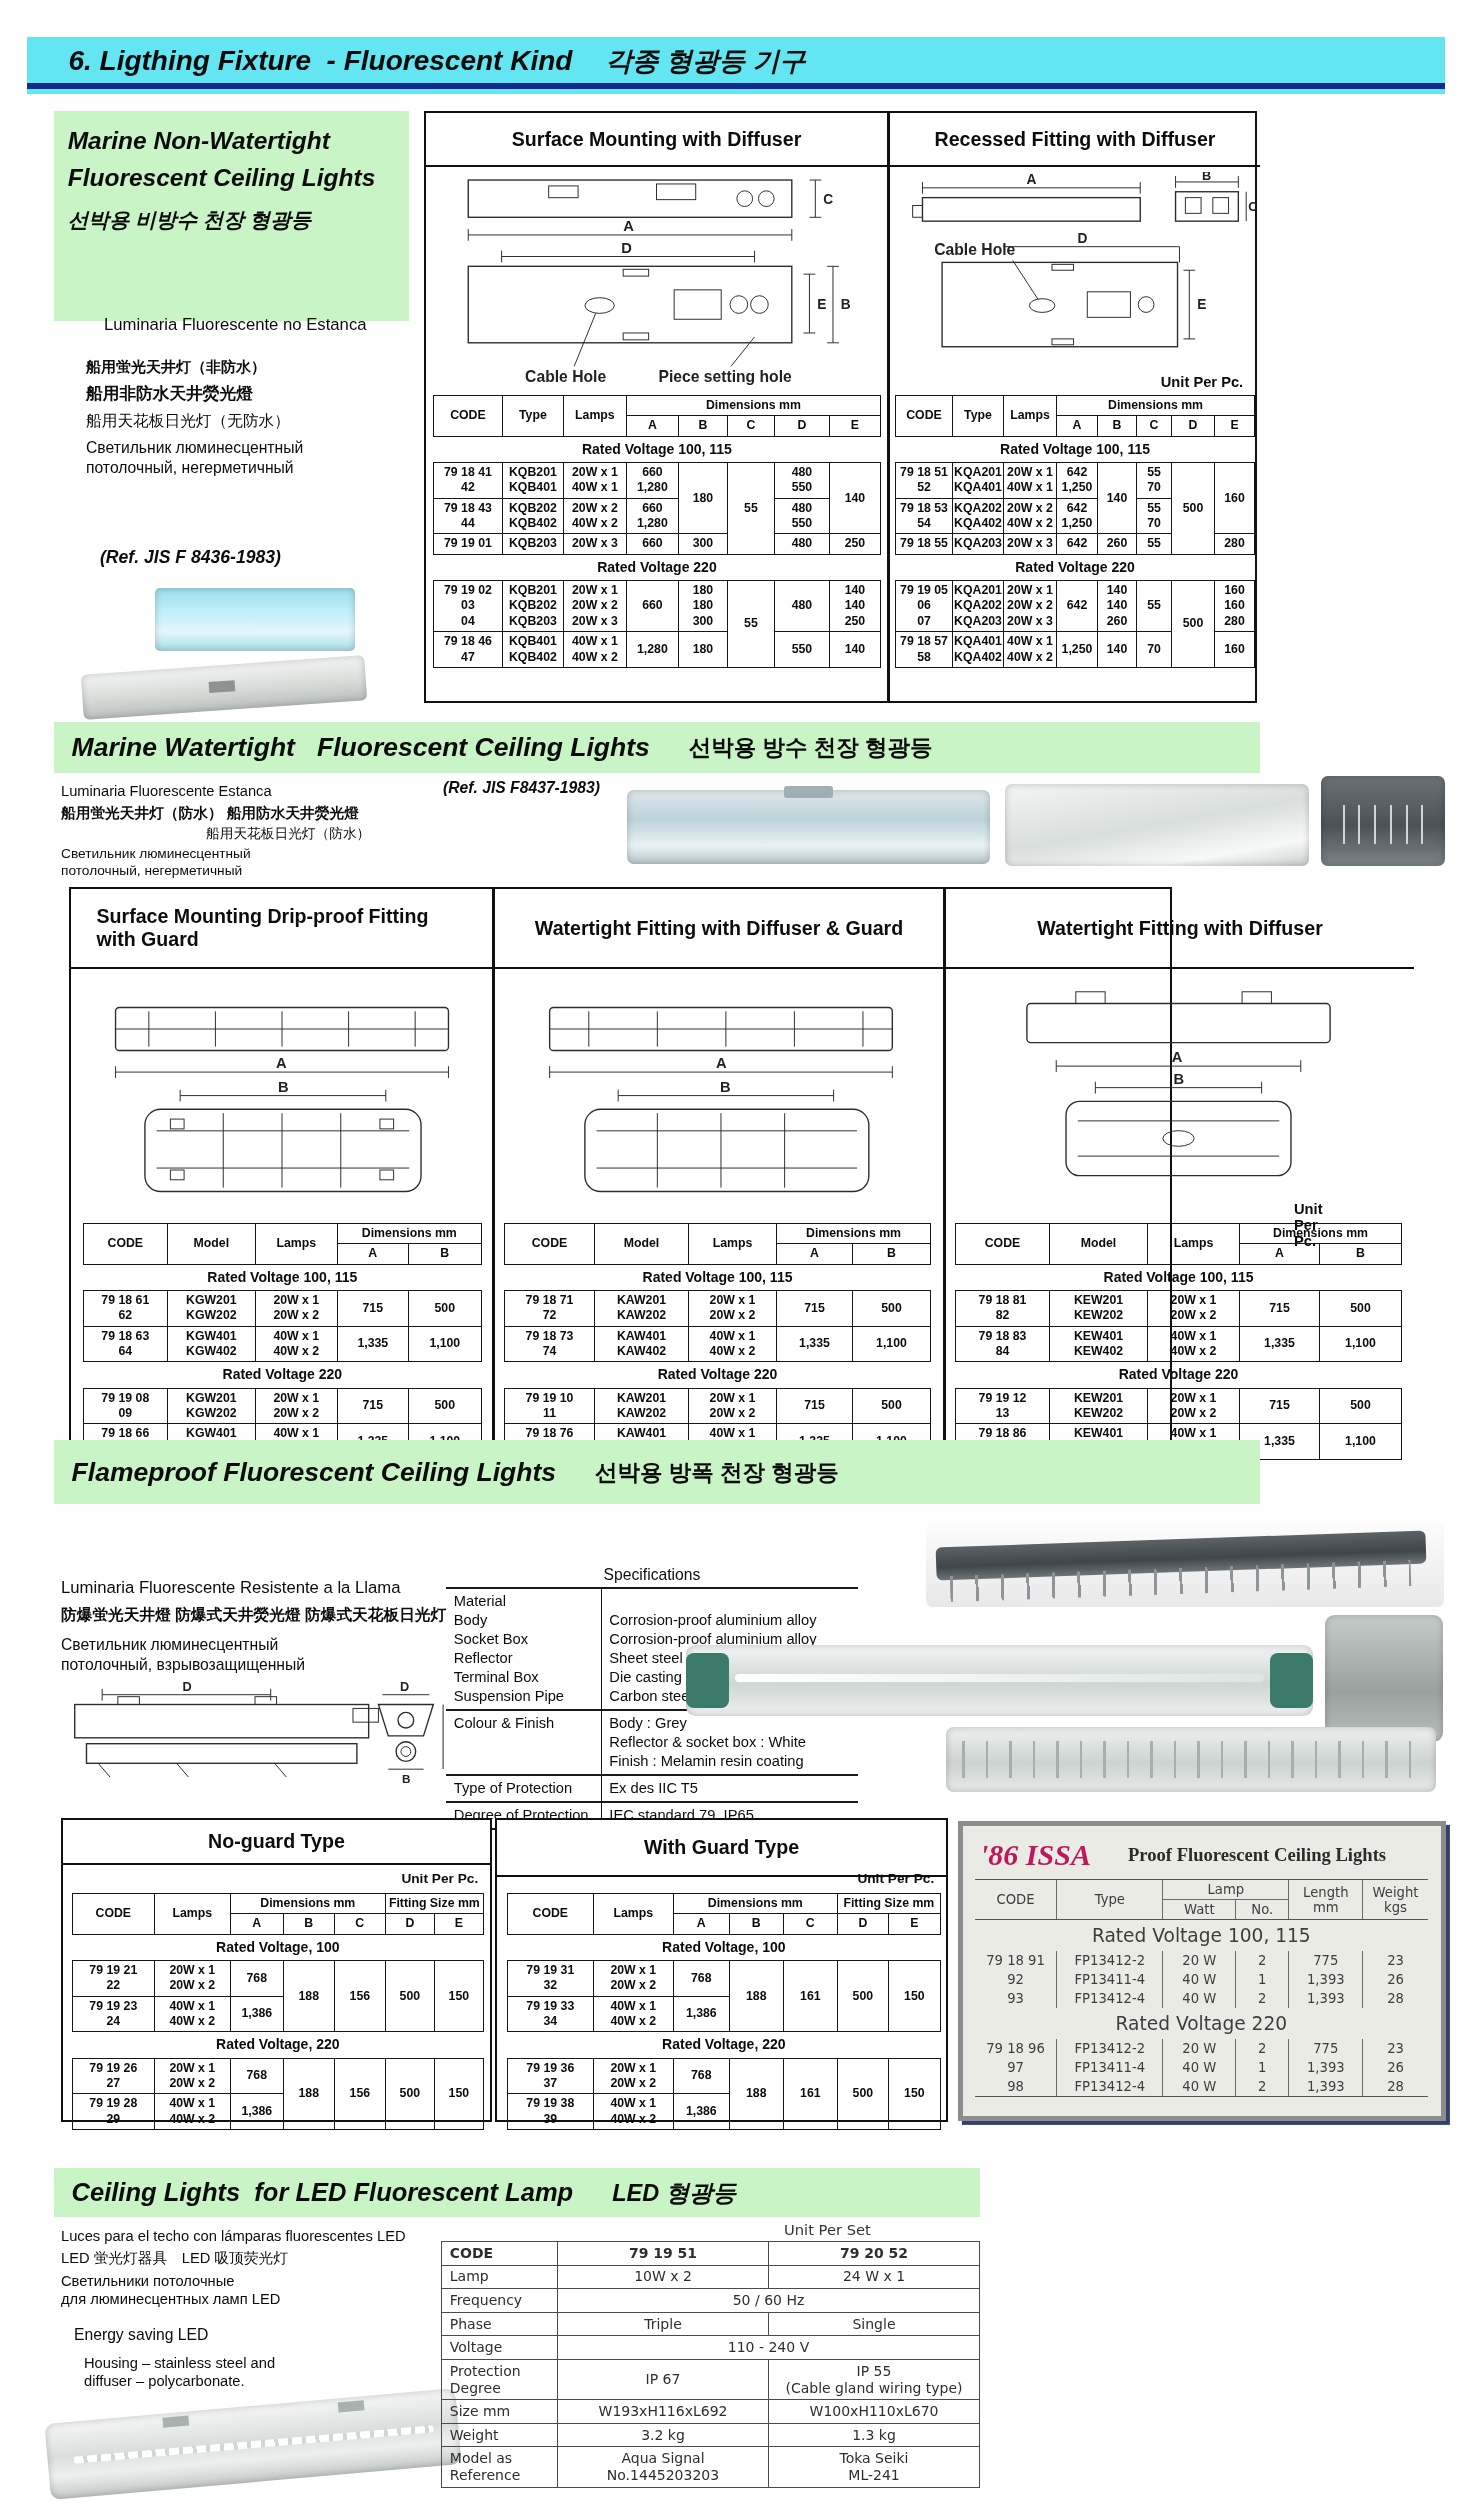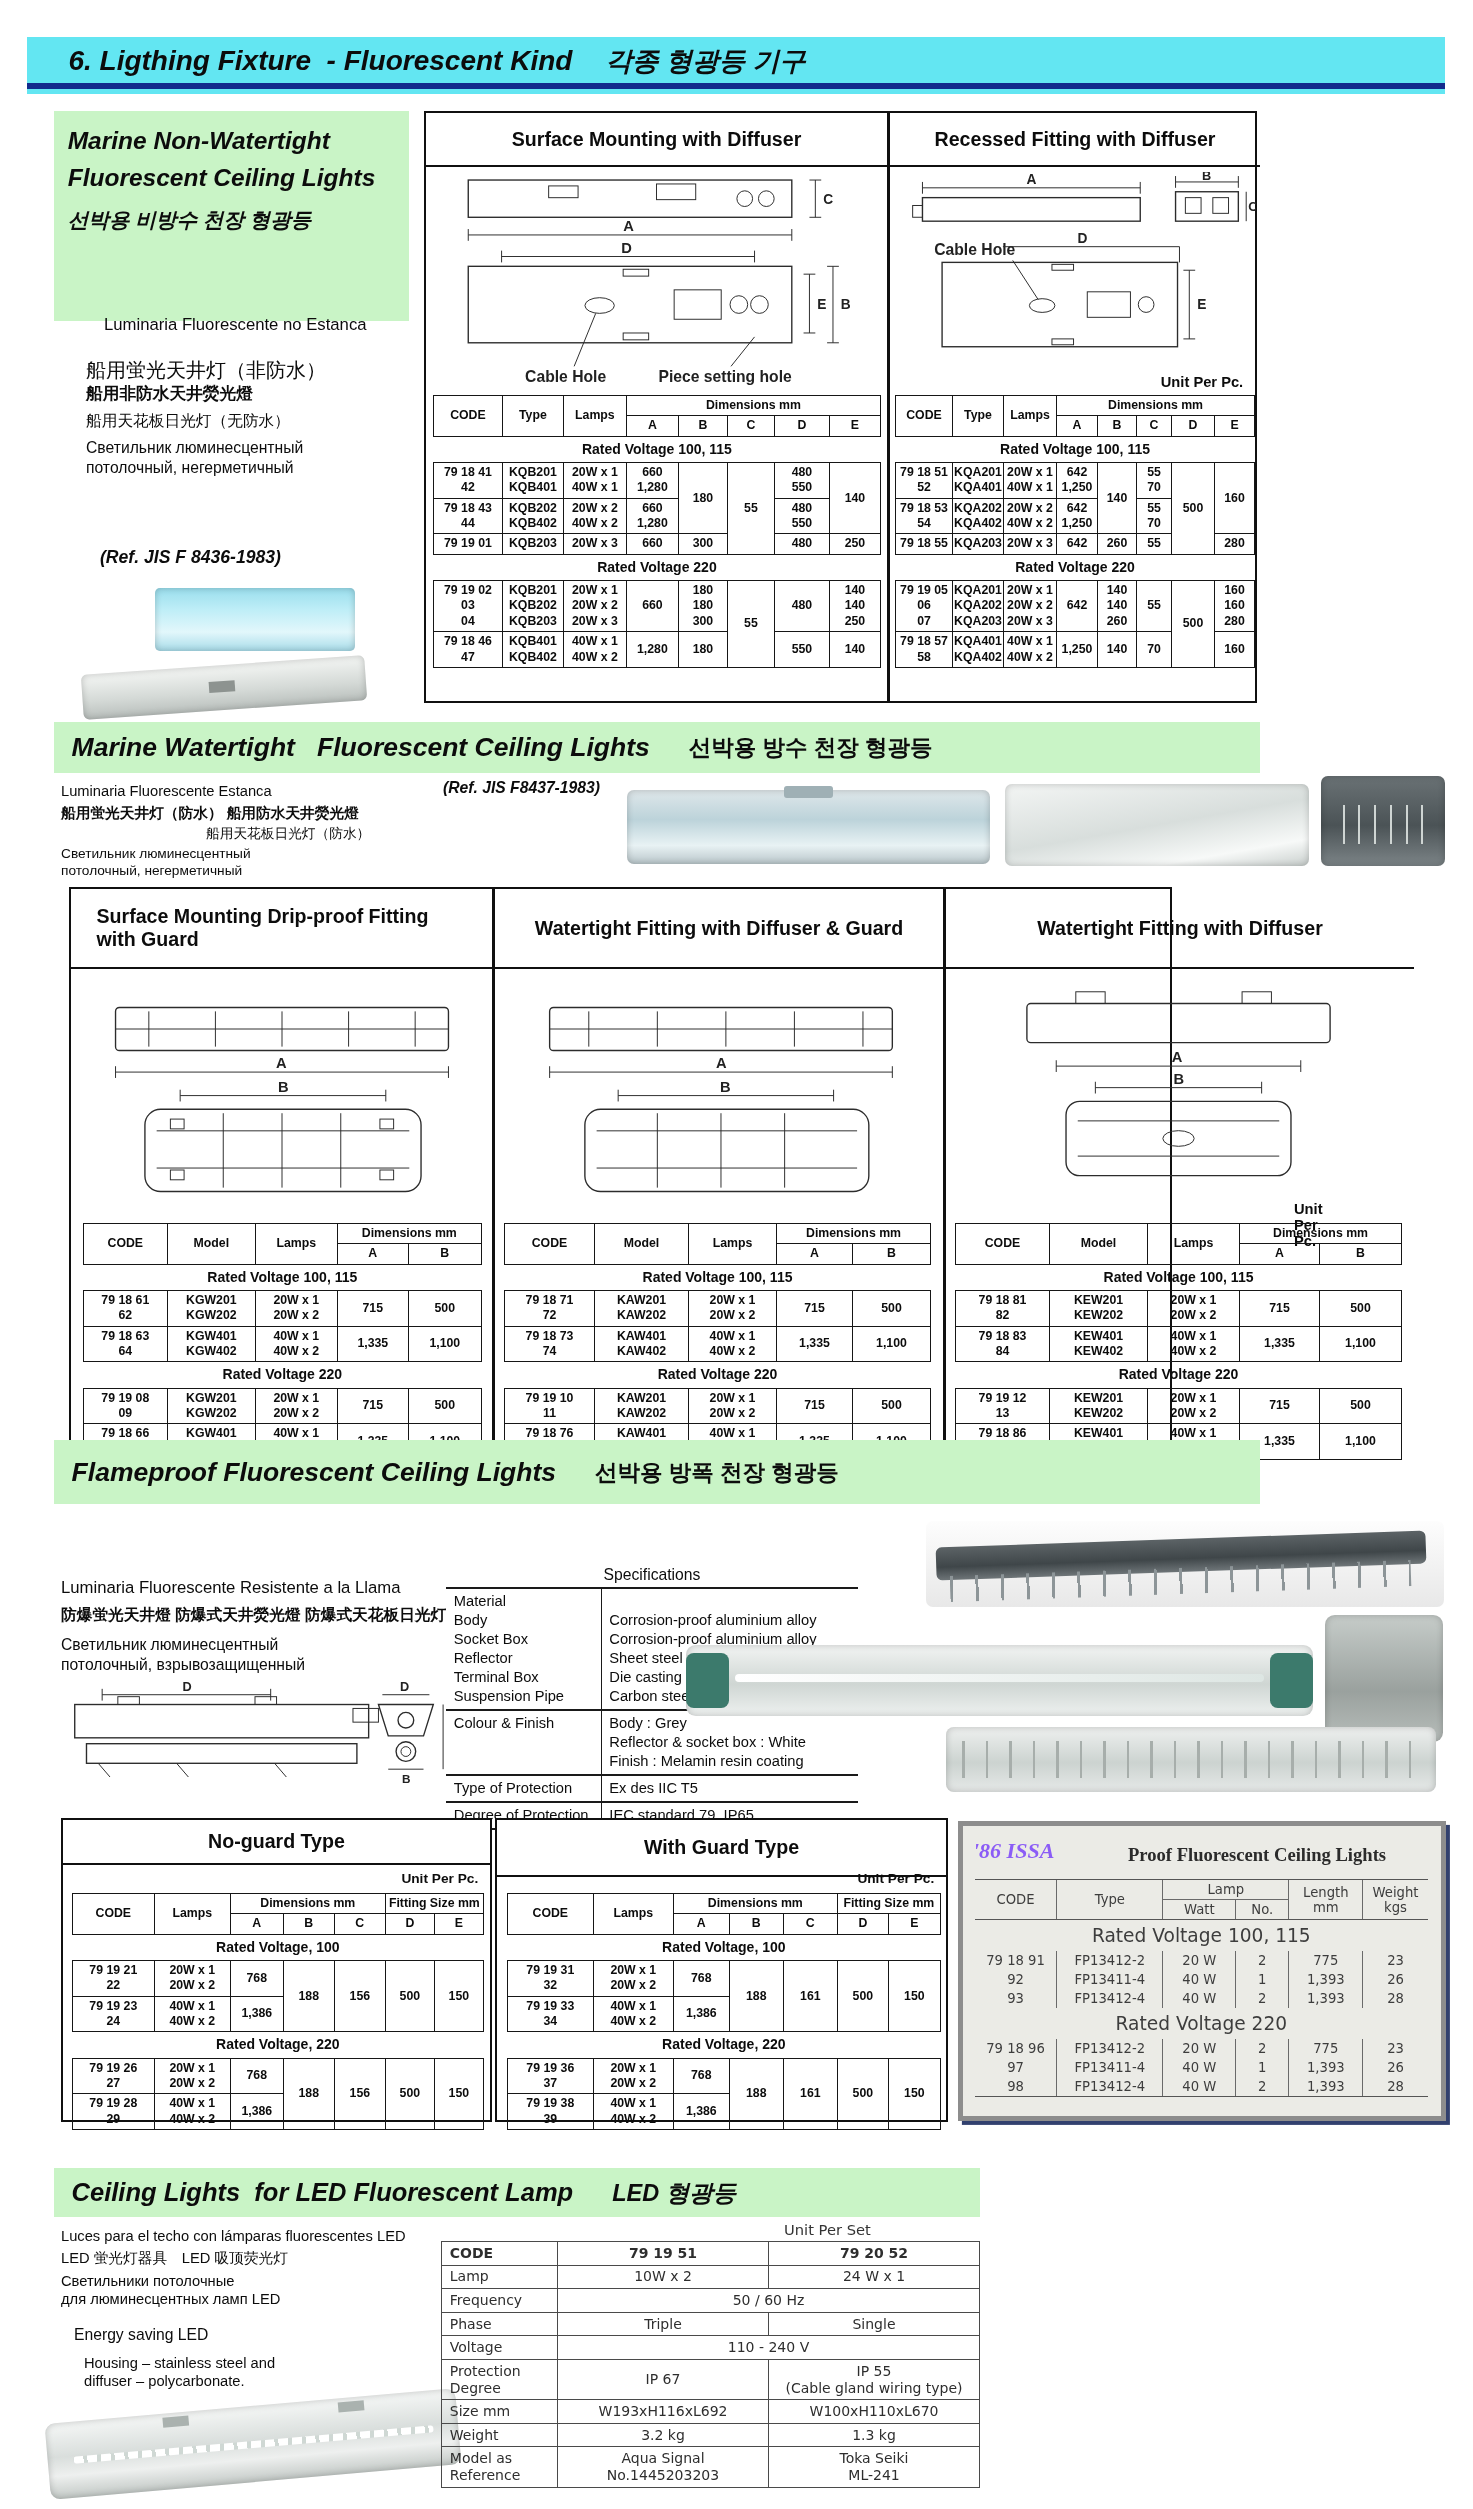--- a/index.html
+++ b/index.html
@@ -50,21 +50,21 @@
   </div>
   <div class="abs" style="left:0;right:0;bottom:4.9px;height:5.9px;background:#122a8c"></div>
 </div>
 
 <div class="abs" style="left:54px;top:111px;width:355px;height:210px;background:#c9f4c6;padding:15.7px 9.8px 0 13.7px">
   <div class="bt" style="font-size:24.5px">Marine Non-Watertight</div>
   <div class="bt" style="font-size:24.5px;margin-top:9.8px">Fluorescent Ceiling Lights</div>
   <div class="bt" style="font-size:20.6px;margin-top:13.7px">선박용 비방수 천장 형광등</div>
 </div>
 <div class="abs txt" style="left:104px;top:315px;font-size:16.7px">Luminaria Fluorescente no Estanca</div>
-<div class="abs txt" style="left:86px;top:358px;font-size:20px;font-weight:normal">船用蛍光天井灯（非防水）</div>
+<div class="abs txt" style="left:86px;top:358px;font-size:15px;font-weight:bold">船用蛍光天井灯（非防水）</div>
 <div class="abs txt" style="left:86px;top:384px;font-size:16.7px;font-weight:bold">船用非防水天井熒光燈</div>
 <div class="abs txt" style="left:86px;top:411px;font-size:15.7px">船用天花板日光灯（无防水）</div>
 <div class="abs txt" style="left:86px;top:438px;font-size:15.7px">Светильник люминесцентный
 потолочный, негерметичный</div>
 <div class="abs bt" style="left:100px;top:547px;font-size:17.6px">(Ref. JIS F 8436-1983)</div>
 <div class="abs ph" style="left:155px;top:588px;width:200px;height:63px;background:linear-gradient(180deg,#9adeed 0%,#bfeef7 35%,#e2f7fb 70%,#a8dce9 100%);border-radius:4.9px"></div>
 <div class="abs ph" style="left:82px;top:665px;width:284px;height:45px;background:linear-gradient(180deg,#f4f6f4,#d4d9d6 60%,#b9bfbc);transform:rotate(-4deg);border-radius:5.9px">
   <div class="abs" style="left:127px;top:15.7px;width:25.5px;height:11.8px;background:#8d9390"></div>
 </div>
 
@@ -889,21 +889,21 @@
 39</td>
           <td>40W x 1
 40W x 2</td>
           <td>1,386</td>
         </tr>
   </tbody>
     </table>
 </div>
 
 <div class="abs" style="left:958px;top:1821px;width:488px;height:300px;background:#ebebe6;border:5.9px solid #8d8d8d;box-shadow:3.9px 3.9px 0 #31406e">
-  <div class="abs" style="left:10px;top:11.8px;font-family:'Liberation Serif',serif;font-style:italic;font-weight:bold;font-size:22px;color:#8b5cf6">'86 ISSA</div>
+  <div class="abs" style="left:17px;top:11.8px;font-family:'Liberation Serif',serif;font-style:italic;font-weight:bold;font-size:30px;color:#be185d">'86 ISSA</div>
   <div class="abs" style="left:165px;top:17.6px;font-family:'Liberation Serif',serif;font-weight:bold;font-size:18.6px;color:#2b2b2b">Proof Fluorescent Ceiling Lights</div>
   <table class="it abs" style="left:11.8px;top:53px;width:453px">
     <colgroup>
         <col style="width:82px">
         <col style="width:106px">
         <col style="width:73px">
         <col style="width:53px">
         <col style="width:74px">
         <col style="width:65px">
       </colgroup>

